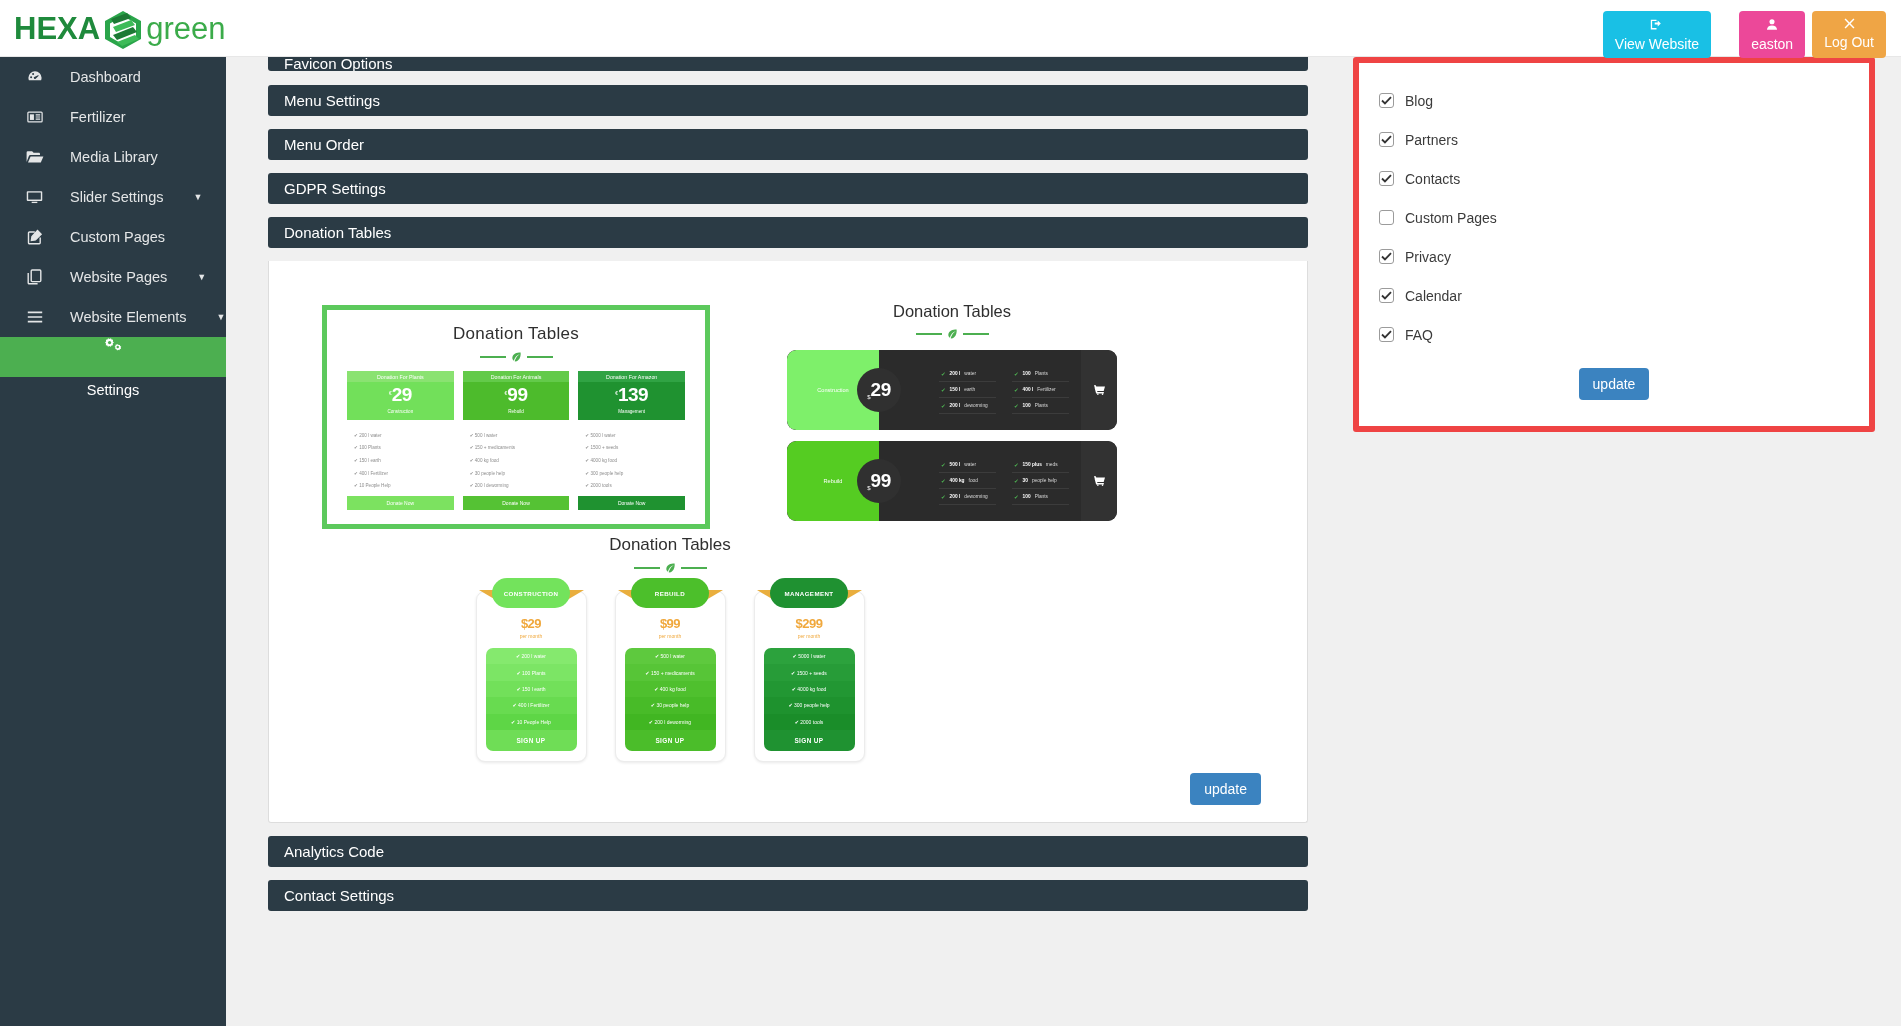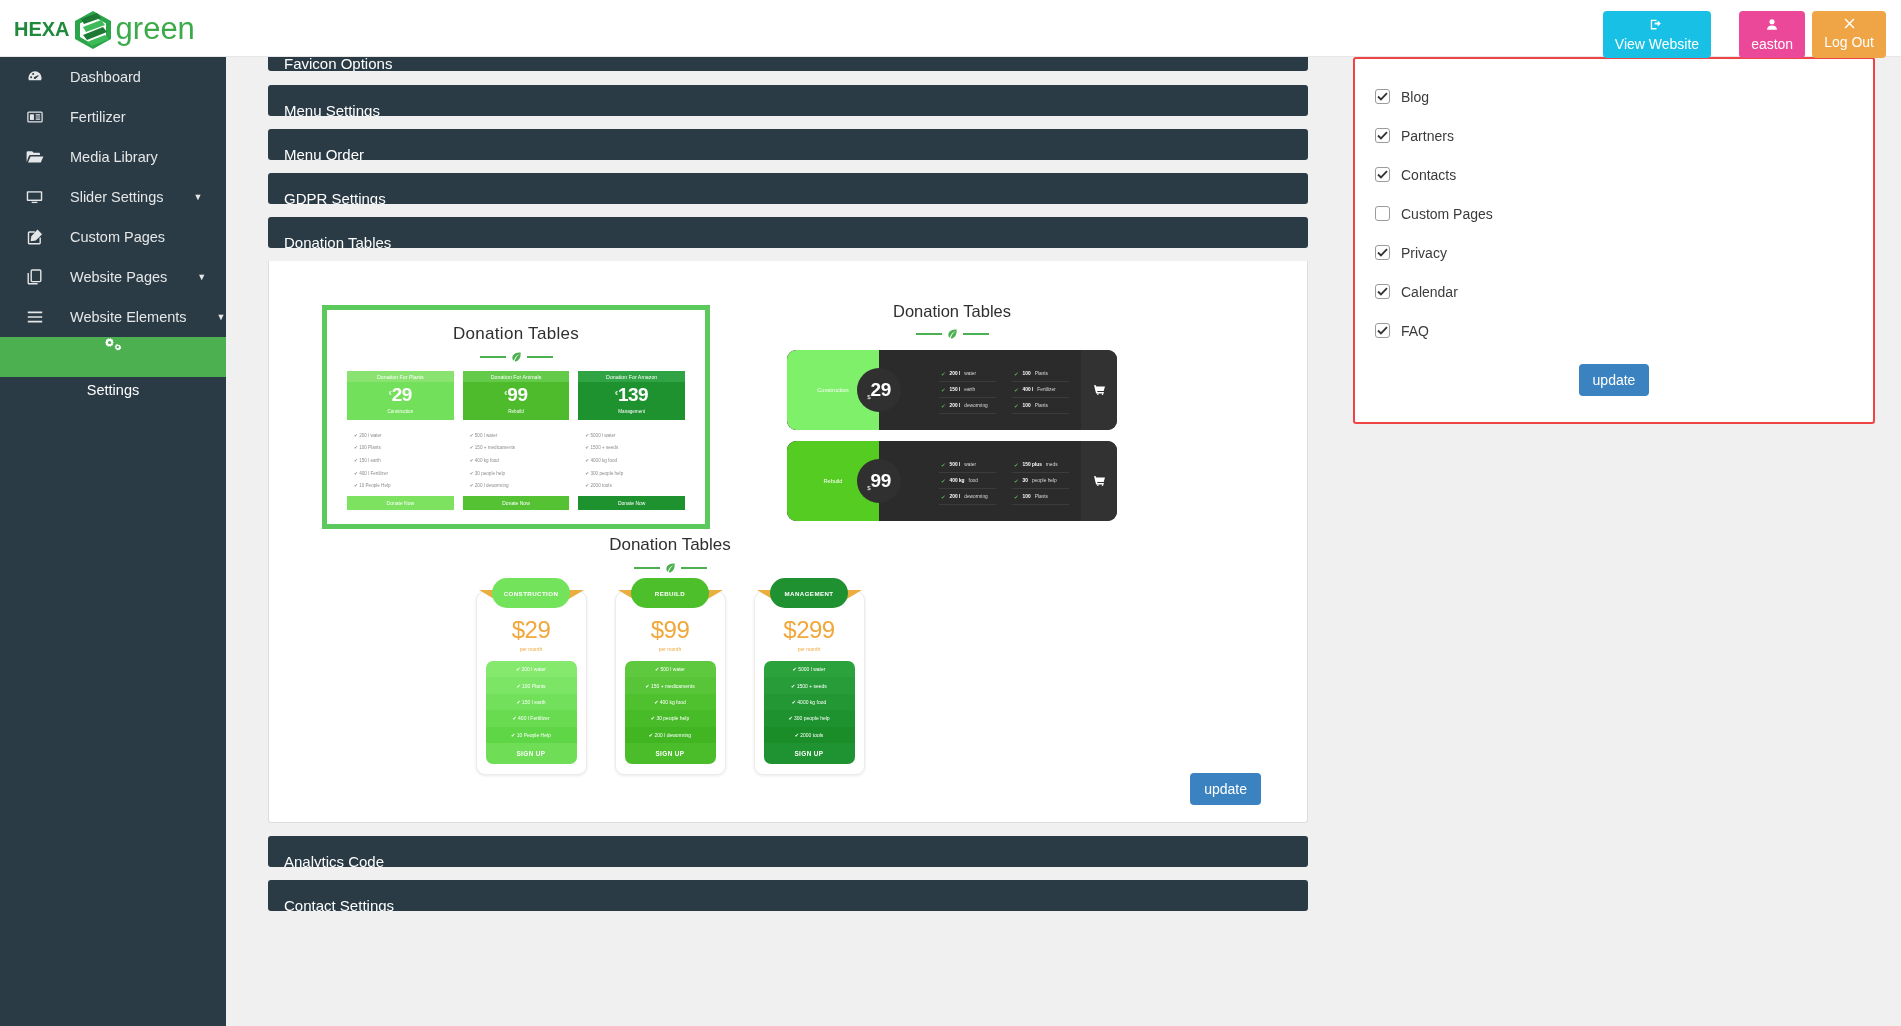--- a/index.html
+++ b/index.html
@@ -16,21 +16,21 @@
     position:absolute; left:0; top:0; width:1901px; height:57px;
     background:#ffffff;
     border-bottom:1px solid #e7e7e7;
     z-index:20;
   }
   .logo{
     position:absolute; left:14px; top:6px;
     height:46px; display:flex; align-items:center;
   }
   .logo-hexa{
-    font-size:20px; font-weight:bold; letter-spacing:0px;
+    font-size:31px; font-weight:bold; letter-spacing:0px;
     color:#1f8a3c; font-family:"Liberation Sans",sans-serif;
   }
   .logo-mark{ width:44px; height:40px; margin:0 1px; position:relative; }
   .logo-green{
     font-size:31px; color:#3bab4a; font-family:"Liberation Sans",sans-serif;
   }
 
   .topbtns{ position:absolute; right:15px; top:11px; display:flex; gap:7px; }
   .tbtn{
     border:none; border-radius:4px; color:#fff;
@@ -64,38 +64,38 @@
   .content{
     position:absolute; left:226px; top:57px; right:0; bottom:0;
     background:#f0f0f0; overflow:hidden;
   }
   .col-left{ position:absolute; left:42px; top:0px; width:1040px; }
   .col-right{ position:absolute; left:1127px; top:0px; width:522px; }
 
   .acc-head{
     background:#2b3b45; color:#fff;
     height:31px; line-height:31px;
-    padding:10px 16px; font-size:15px;
+    padding:0 16px; font-size:15px;
     border-radius:3px; margin-bottom:13px; cursor:pointer;
     overflow:hidden;
   }
   .acc-head.clipped{ height:14px; line-height:0px; border-radius:0 0 3px 3px; padding-top:0; margin-bottom:14px;}
   .acc-head.clipped span{ position:relative; top:-9px; line-height:31px;}
 
   .acc-panel{
     background:#fff; border:1px solid #ddd; border-top:none;
     border-radius:0 0 3px 3px;
     margin-top:-13px; margin-bottom:13px;
     padding:16px 18px 22px 18px;
     position:relative;
   }
 
   
   .right-card{
-    background:#fff; border:2px solid #ef4444; border-radius:3px;
+    background:#fff; border:6px solid #ef4444; border-radius:3px;
     padding:18px 20px 26px 20px;
   }
   .chk-row{ display:flex; align-items:center; gap:11px; height:39px; }
   .chk{
     width:15px; height:15px; border:1px solid #9b9b9b; border-radius:3px;
     background:#fff; display:flex; align-items:center; justify-content:center;
     flex:0 0 15px; cursor:pointer;
   }
   .chk svg{ display:block; }
   .chk-label{ font-size:14px; color:#3b3b3b; }
@@ -170,21 +170,21 @@
   }
   .d3-badge{
     position:absolute; left:50%; top:-14px; transform:translateX(-50%);
     width:78px; height:30px; border-radius:15px; color:#fff;
     font-size:6.2px; font-weight:bold; letter-spacing:.4px;
     display:flex; align-items:center; justify-content:center; z-index:3;
   }
   .rib{ position:absolute; top:-2px; width:22px; height:13px; z-index:1; }
   .rib-l{ left:2px; }
   .rib-r{ right:2px; }
-  .d3-price{ text-align:center; color:#f0a83c; font-size:24px; font-weight:normal; letter-spacing:-.5px;}
+  .d3-price{ text-align:center; color:#f0a83c; font-size:13px; font-weight:bold; letter-spacing:-.5px;}
   .d3-per{ text-align:center; color:#f0a83c; font-size:5px; padding-top:2px;}
   .d3-list{ margin-top:9px; border-radius:7px; overflow:hidden; }
   .d3-li{ font-size:5px; color:#fff; text-align:center; padding:5.2px 0; }
   .d3-signup{ font-size:6.4px; font-weight:bold; color:#fff; text-align:center; padding:7px 0; letter-spacing:.4px;}
 </style>
 </head>
 <body>
 
 <div class="topbar">
   <div class="logo">

